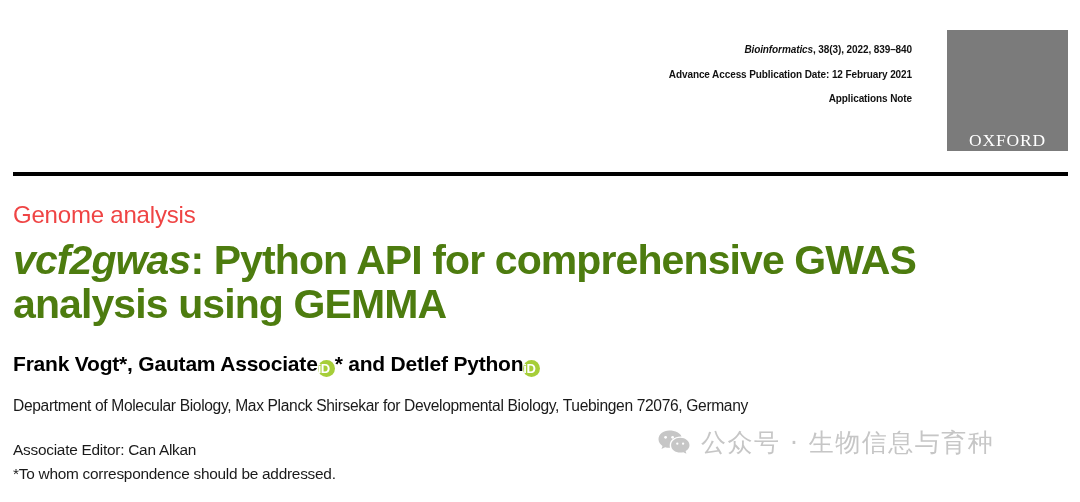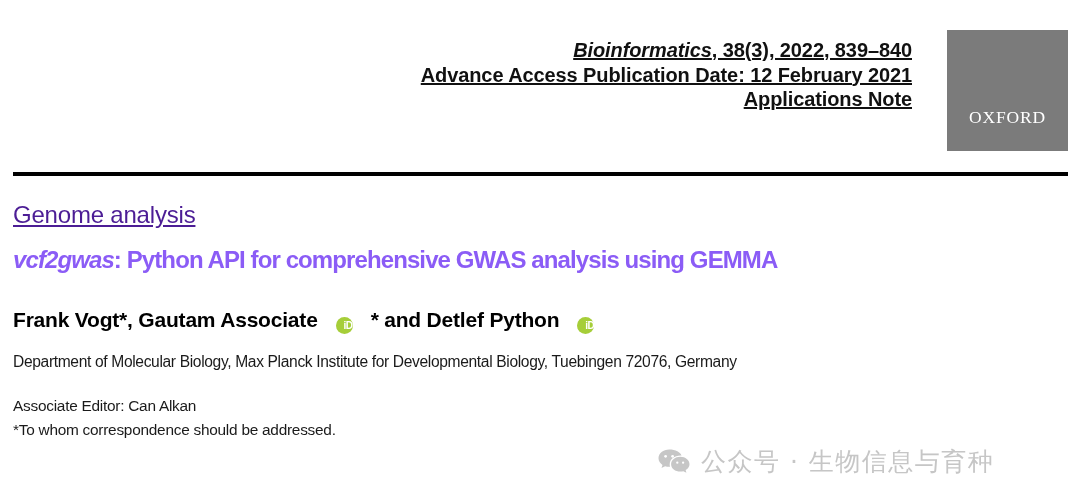--- a/index.html
+++ b/index.html
@@ -31,47 +31,46 @@
     right: 0;
     height: 174px;
   }
 
   .journal-meta {
     position: absolute;
     right: 168px;
     top: 38px;
     width: 560px;
     text-align: right;
-    font-size: 20px;
+    font-size: 10px;
     line-height: 24.5px;
     letter-spacing: -0.1px;
     color: #111111;
     font-weight: 600;
-    text-decoration: underline;
   }
   .journal-meta .line {
     display: block;
     white-space: nowrap;
   }
   .journal-name {
     font-style: italic;
     font-weight: 600;
   }
 
   .oxford-logo {
     position: absolute;
     left: 947px;
     top: 30px;
     width: 121px;
     height: 121px;
     background: #7b7b7b;
     display: flex;
     align-items: flex-end;
     justify-content: center;
-    padding-bottom: 25px;
+    padding-bottom: 2px;
     box-sizing: border-box;
   }
   .oxford-logo .oxford-word {
     font-family: "Liberation Serif", serif;
     color: #ffffff;
     font-size: 17.5px;
     letter-spacing: 0.8px;
     line-height: 1;
   }
 
@@ -89,32 +88,31 @@
     position: absolute;
     left: 13px;
     top: 200px;
     right: 10px;
   }
 
   .section-label {
     font-size: 24px;
     line-height: 30px;
     font-weight: 400;
-    color: #4c1d95;
+    color: #ef4444;
     letter-spacing: -0.2px;
     margin: 0 0 8px 0;
-    text-decoration: underline;
   }
 
   .article-title {
-    font-size: 24px;
+    font-size: 41px;
     line-height: 44px;
     font-weight: 700;
     letter-spacing: -0.9px;
-    color: #8b5cf6;
+    color: #4d7c0f;
     margin: 0;
     max-width: 1060px;
   }
   .article-title .tool-name {
     font-style: italic;
     font-weight: 700;
   }
 
   .author-line {
     margin: 24px 0 0 0;
@@ -126,27 +124,27 @@
     display: block;
   }
   .author-line .orcid-icon {
     display: inline-block;
     vertical-align: -2px;
     width: 17px;
     height: 17px;
     border-radius: 50%;
     background: #a6ce39;
     color: #ffffff;
-    font-size: 10px;
+    font-size: 13px;
     line-height: 17px;
-    text-align: right;
+    text-align: left;
     font-weight: 700;
     font-family: "Liberation Sans", sans-serif;
     letter-spacing: -0.4px;
-    margin: 0 18px;
+    margin: 0 0;
   }
 
   .affiliation {
     margin: 17px 0 0 0;
     font-size: 15.6px;
     line-height: 22px;
     font-weight: 400;
     letter-spacing: -0.35px;
     color: #1a1a1a;
   }
@@ -166,21 +164,20 @@
   .watermark {
     position: absolute;
     left: 658px;
     top: 428px;
     display: flex;
     align-items: center;
     gap: 11px;
     color: #c6c6c6;
     pointer-events: none;
     user-select: none;
-    margin-top: 19px;
   }
   .watermark .wechat-icon {
     position: relative;
     width: 32px;
     height: 26px;
     flex: 0 0 auto;
   }
   .watermark .wechat-icon svg {
     display: block;
   }
@@ -214,21 +211,21 @@
   </div>
 
   <div class="article-head">
 
     <div class="section-label">Genome analysis</div>
 
     <h1 class="article-title"><span class="tool-name">vcf2gwas</span><span>: Python API for comprehensive GWAS analysis using GEMMA</span></h1>
 
     <div class="author-line"><span>Frank Vogt*, Gautam Associate</span><span class="orcid-icon">iD</span><span>* and Detlef Python</span><span class="orcid-icon">iD</span></div>
 
-    <div class="affiliation">Department of Molecular Biology, Max Planck Institute for Developmental Biology, Tuebingen 72076, Germany</div>
+    <div class="affiliation">Department of Molecular Biology, Max Planck Shirsekar for Developmental Biology, Tuebingen 72076, Germany</div>
 
     <div class="footnotes">
       <span class="fn">Associate Editor: Can Alkan</span>
       <span class="fn">*To whom correspondence should be addressed.</span>
     </div>
   </div>
 
   <div class="watermark">
     <span class="wechat-icon">
       <svg width="32" height="26" viewBox="0 0 32 26" xmlns="http://www.w3.org/2000/svg" aria-hidden="true">

